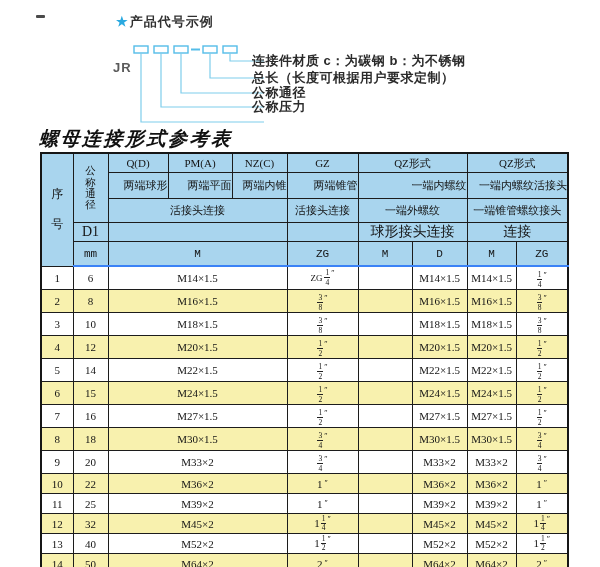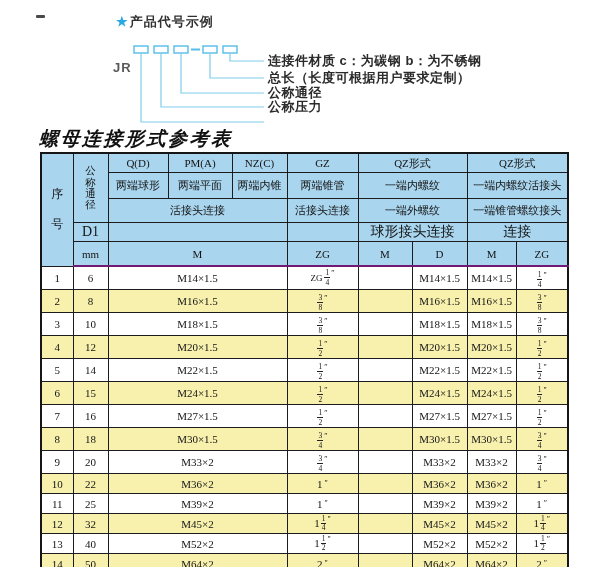--- a/index.html
+++ b/index.html
@@ -16,21 +16,21 @@
     position:absolute;left:116px;top:13px;font-size:13px;font-weight:bold;color:#303030;
     font-family:Liberation Sans, sans-serif;letter-spacing:1px;white-space:nowrap;
   }
   .diagram-heading .star{color:#2aa9e0;margin-right:1px;}
   .jr-code{
     position:absolute;left:113px;top:48px;font-size:13px;font-weight:bold;color:#5a5a5a;
     font-family:"Liberation Sans","DejaVu Sans",sans-serif;letter-spacing:1px;margin-top:12px;
   }
   svg.diagram-lines{position:absolute;left:0;top:0;}
   .dlabel{
-    position:absolute;left:268px;height:14px;line-height:14px;font-size:13px;font-weight:bold;
+    position:absolute;left:252px;height:14px;line-height:14px;font-size:13px;font-weight:bold;
     color:#2b2b2b;font-family:"Liberation Sans","DejaVu Sans",sans-serif;white-space:nowrap;letter-spacing:0.5px;
   }
   .dlabel.l0{top:54px;} .dlabel.l1{top:71px;text-align:right;} .dlabel.l2{top:86px;} .dlabel.l3{top:100px;} .dlabel.l4{top:115px;}
 
   
   .table-title{
     position:absolute;left:39px;top:126px;font-size:19px;font-weight:bold;color:#111;
     font-family:"Liberation Serif","DejaVu Serif",serif;letter-spacing:2.5px;font-style:italic;
     transform:skewX(-3deg);white-space:nowrap;
   }
@@ -41,24 +41,24 @@
     border-collapse:collapse;table-layout:fixed;background:#fff;
     border:2px solid #161616;
     font-family:"Liberation Serif","DejaVu Serif",serif;
   }
   table.ref th,table.ref td{
     border:1px solid #1c1c1c;padding:0;text-align:center;vertical-align:middle;
     font-weight:normal;font-size:11px;color:#141414;overflow:hidden;white-space:nowrap;
   }
   thead th{background:#a9d5ee;}
   tr.hr1 th{height:18px;}
-  tr.hr2 th{height:25px;}
+  tr.hr2 th{height:25px;text-align:right;}
   tr.hr3 th{height:23px;font-family:Liberation Mono, monospace;}
   tr.hr4 th{height:17px;font-size:14px;}
-  tr.hr5 th{height:23px;border-bottom:2px solid #701a75;}
+  tr.hr5 th{height:23px;border-bottom:2px solid #3b82f6;font-family:Liberation Mono, monospace;}
   tbody td{height:19px;border-top:2px solid #1c1c1c;}
   tbody tr.alt td{background:#f8f1ae;}
 
   .char-col{display:flex;flex-direction:column;align-items:center;line-height:1.08;}
   .serial-col{gap:17px;font-size:12px;}
   .dn-col{gap:0px;font-size:10.5px;}
 
   
   .val{display:inline-flex;align-items:center;justify-content:center;line-height:1;}
   .val .prefix{font-size:9px;margin-right:2px;}

